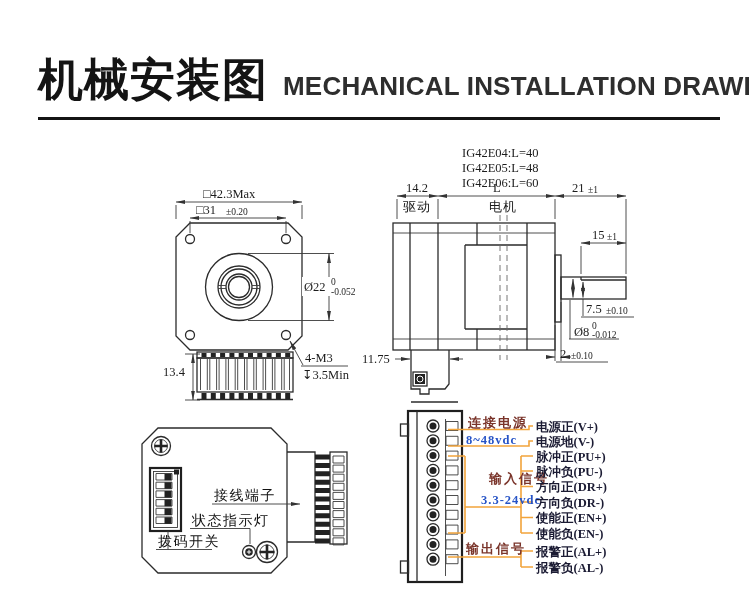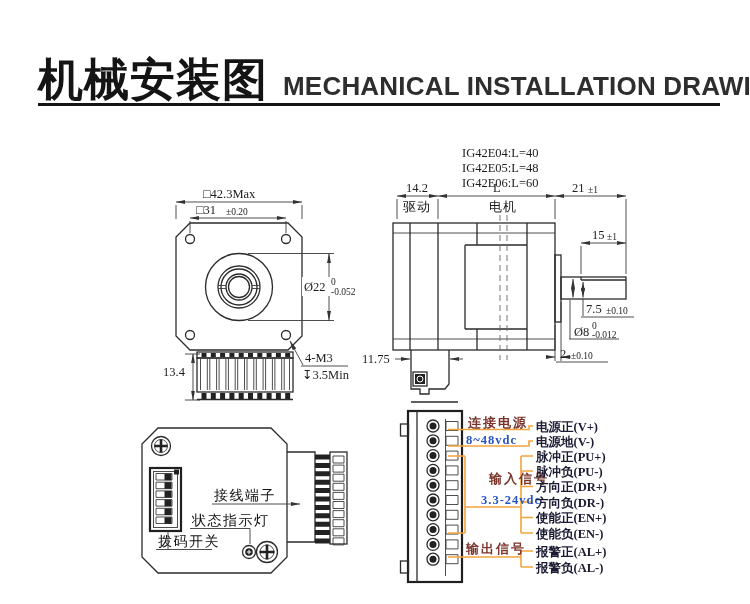--- a/index.html
+++ b/index.html
@@ -1,19 +1,19 @@
 <!DOCTYPE html>
 <html><head>
 <meta charset="utf-8">
 <style>
   html,body{margin:0;padding:0;background:#ffffff;}
   .page{position:relative;width:750px;height:604px;background:#fff;overflow:hidden;
         font-family:"Liberation Serif",serif;}
   .hdr{position:absolute;left:38px;top:56px;width:682px;display:flex;align-items:baseline;
-       gap:15px;border-bottom:3px solid #141414;}
+       gap:15px;border-bottom:3px solid #141414;padding-bottom:14px;}
   .hdr .zh{font-family:"Liberation Sans",sans-serif;font-weight:900;font-size:45px;
        color:#141414;letter-spacing:1px;white-space:nowrap;line-height:1.05;}
   .hdr .en{font-family:"Liberation Sans",sans-serif;font-weight:600;font-size:26px;
        color:#2e2e2e;letter-spacing:0.2px;white-space:nowrap;}
   svg{position:absolute;left:0;top:0;}
   .ol{fill:none;stroke:#2b2b2b;stroke-width:1.3px;}
   .ob{fill:none;stroke:#1f1f1f;stroke-width:2.2px;}
   .thin{fill:none;stroke:#3a3a3a;stroke-width:0.9px;}
   .cl{fill:none;stroke:#666;stroke-width:0.9px;stroke-dasharray:6 4;}
   .dk{fill:#222;stroke:none;}

